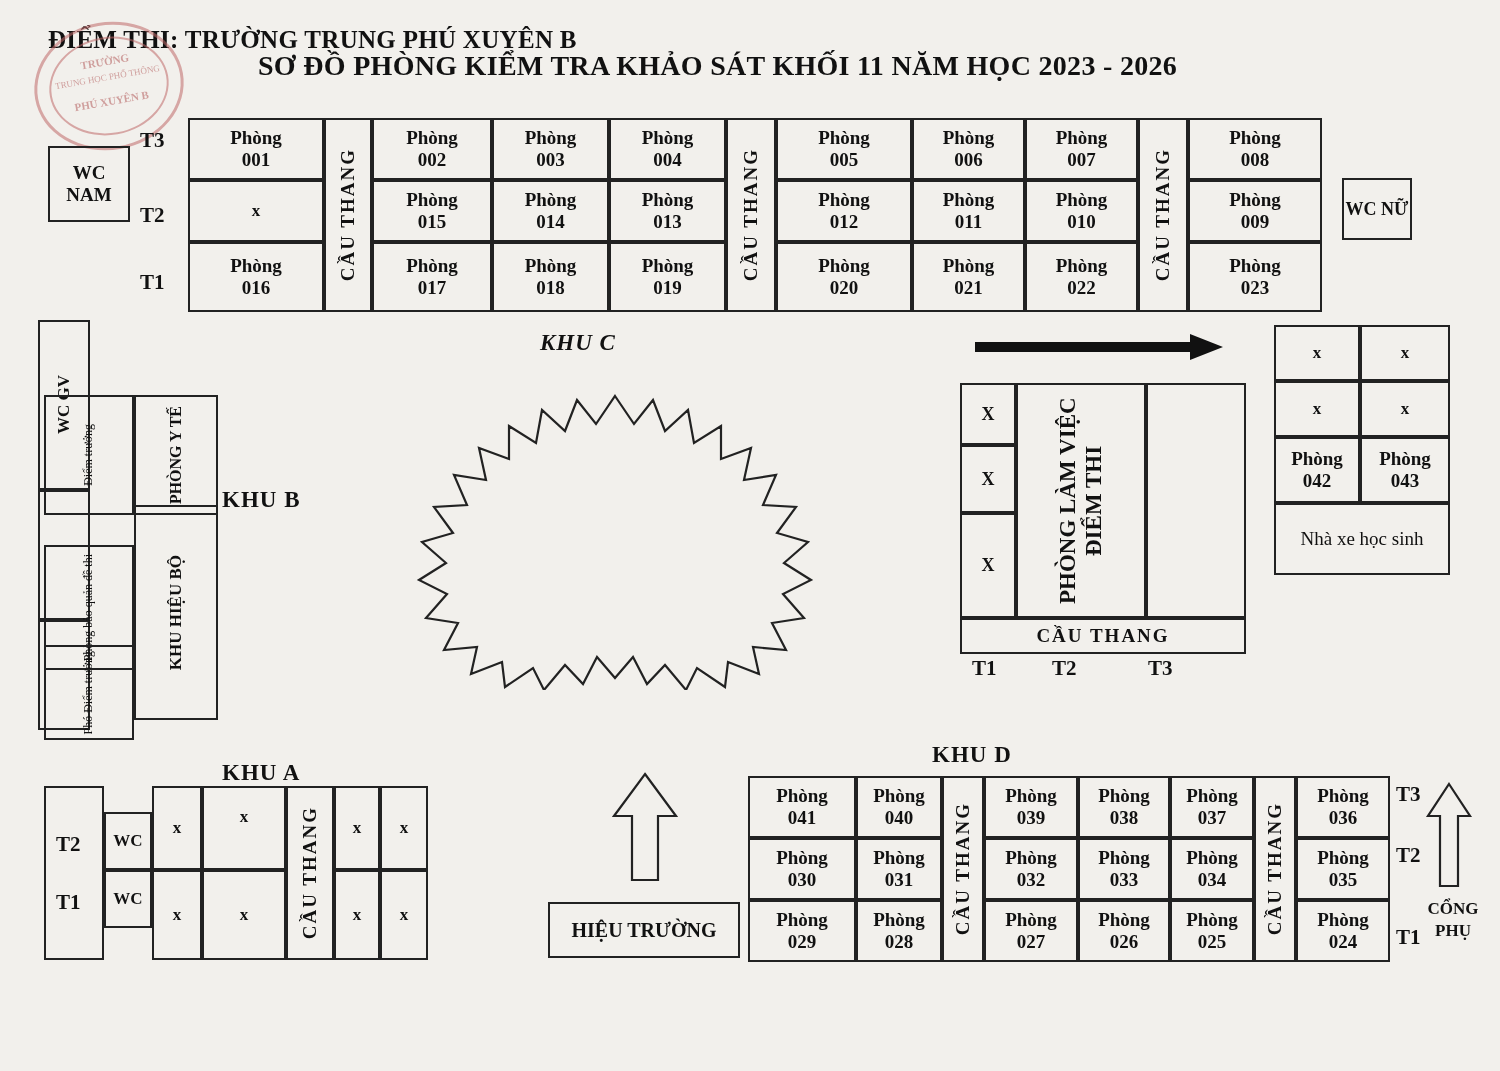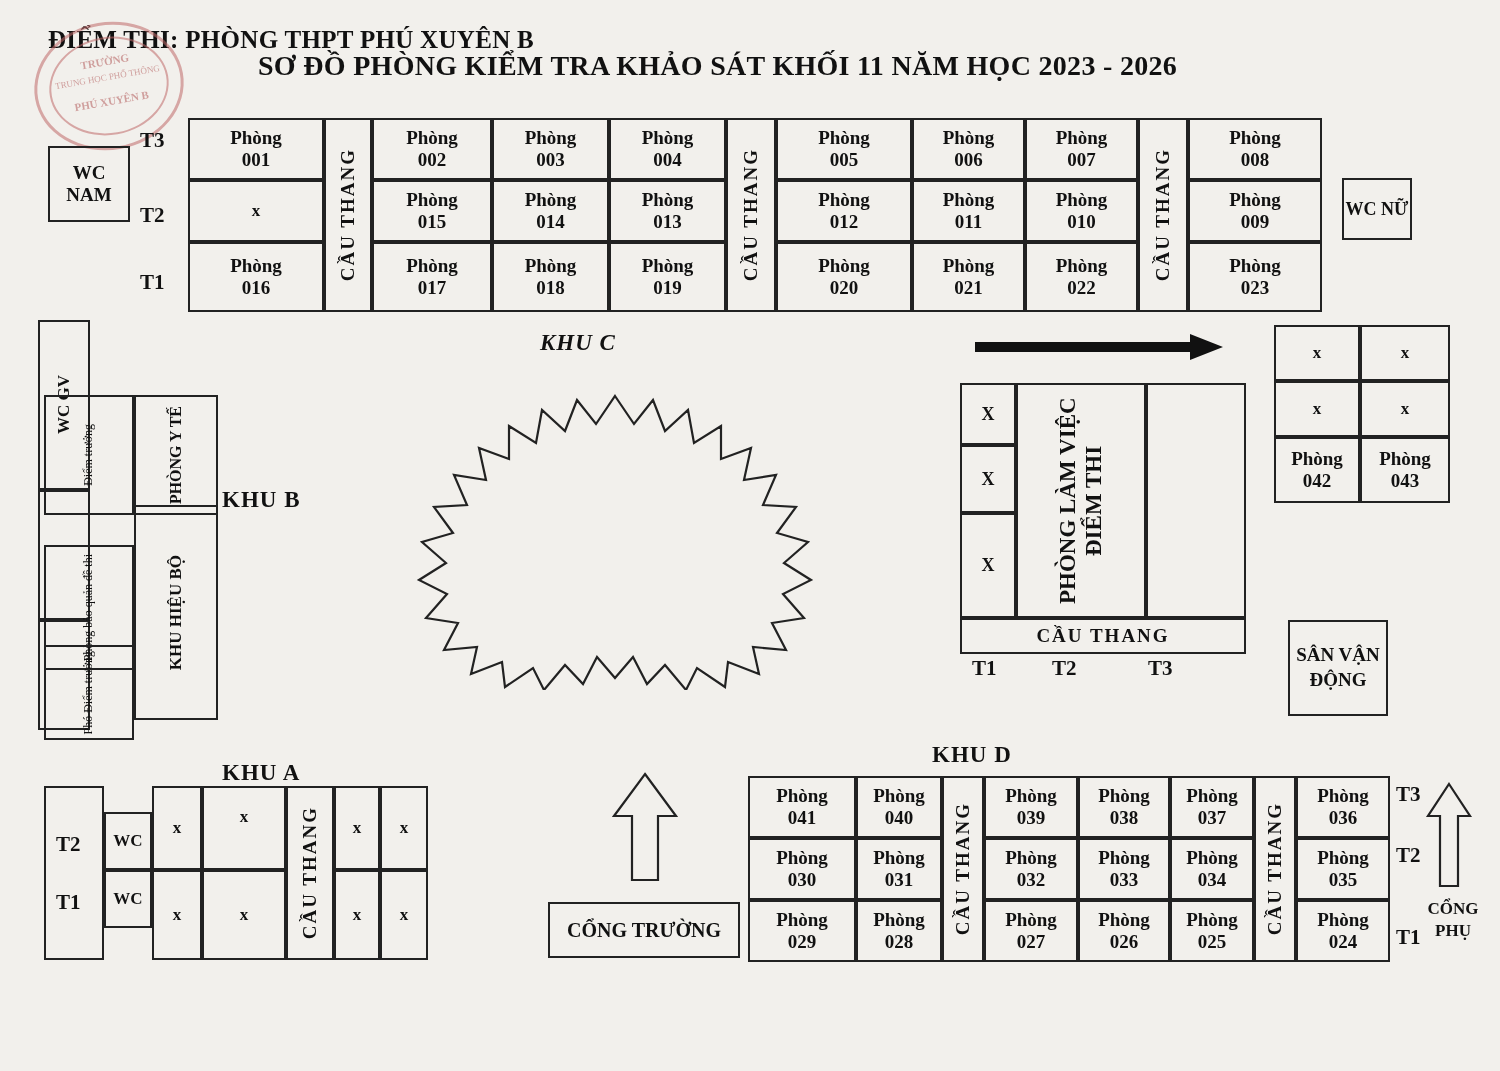--- a/index.html
+++ b/index.html
@@ -35,21 +35,21 @@
   .stair{font-size:19px;font-weight:bold;letter-spacing:2px;}
   .lvl{font-size:21px;font-weight:bold;}
   .zone{font-size:23px;font-weight:bold;letter-spacing:1px;}
   .tiny{font-size:12px;}
 </style>
 </head>
 <body>
 
 <div class="page">
 
-  <div class="abs ttl" id="hdr1">ĐIỂM THI: PHÒNG THPT PHÚ XUYÊN B</div>
+  <div class="abs ttl" id="hdr1">ĐIỂM THI: TRƯỜNG TRUNG PHÚ XUYÊN B</div>
   <div class="abs ttl" id="hdr2">SƠ ĐỒ PHÒNG KIỂM TRA KHẢO SÁT KHỐI  11 NĂM HỌC 2023 - 2026</div>
 
   <div class="abs" id="stamp">
     <div class="in"></div>
     <div class="t1">TRƯỜNG</div>
     <div class="t2">TRUNG HỌC PHỔ THÔNG</div>
     <div class="t3">PHÚ XUYÊN B</div>
   </div>
 
   <div class="abs bx b" id="wcnam" style="left:48px;top:146px;width:82px;height:76px;font-size:19px;">
@@ -225,24 +225,24 @@
     </div>
   <div class="abs bx" style="left:1360px;top:381px;width:90px;height:56px;">
     <span class="b" style="font-size:17px;">x</span>
     </div>
   <div class="abs bx room" style="left:1274px;top:437px;width:86px;height:66px;">
     <span>Phòng<br>042</span>
     </div>
   <div class="abs bx room" style="left:1360px;top:437px;width:90px;height:66px;">
     <span>Phòng<br>043</span>
     </div>
-
-  <div class="abs bx b" style="left:1288px;top:620px;width:100px;height:96px;font-size:19px;line-height:1.3;">
-    <span>SÂN VẬN ĐỘNG</span>
-    </div>
+  <div class="abs bx" style="left:1274px;top:503px;width:176px;height:72px;font-size:19px;">
+    <span>Nhà xe học sinh</span>
+    </div>
+
 
   <div class="abs zone" style="left:193px;top:760px;margin-left:29px;">KHU A</div>
 
   <div class="abs lvl" style="left:56px;top:832px;">T2</div>
   <div class="abs lvl" style="left:56px;top:890px;">T1</div>
 
   <div class="abs bx" style="left:44px;top:786px;width:60px;height:174px;"></div>
 
   <div class="abs bx" style="left:104px;top:812px;width:48px;height:58px;font-size:17px;font-weight:bold;">
     <span>WC</span>
@@ -280,21 +280,21 @@
     </div>
   <div class="abs bx" style="left:380px;top:870px;width:48px;height:90px;font-size:17px;font-weight:bold;">
     <span>x</span>
     </div>
 
 
   <svg class="abs" style="left:608px;top:772px;" width="74" height="110">
     <polygon points="37,2 68,44 50,44 50,108 24,108 24,44 6,44" fill="none" stroke="#222" stroke-width="2.2"></polygon>
   </svg>
   <div class="abs bx b" style="left:548px;top:902px;width:192px;height:56px;font-size:20px;">
-    <span>CỔNG TRƯỜNG</span>
+    <span>HIỆU TRƯỜNG</span>
     </div>
 
   <div class="abs zone" style="left:932px;top:742px;">KHU D</div>
 
   <div class="abs bx room" style="left:748px;top:776px;width:108px;height:62px;">
       <span>Phòng<br>041</span>
     </div>
   <div class="abs bx room" style="left:748px;top:838px;width:108px;height:62px;">
       <span>Phòng<br>030</span>
     </div>

